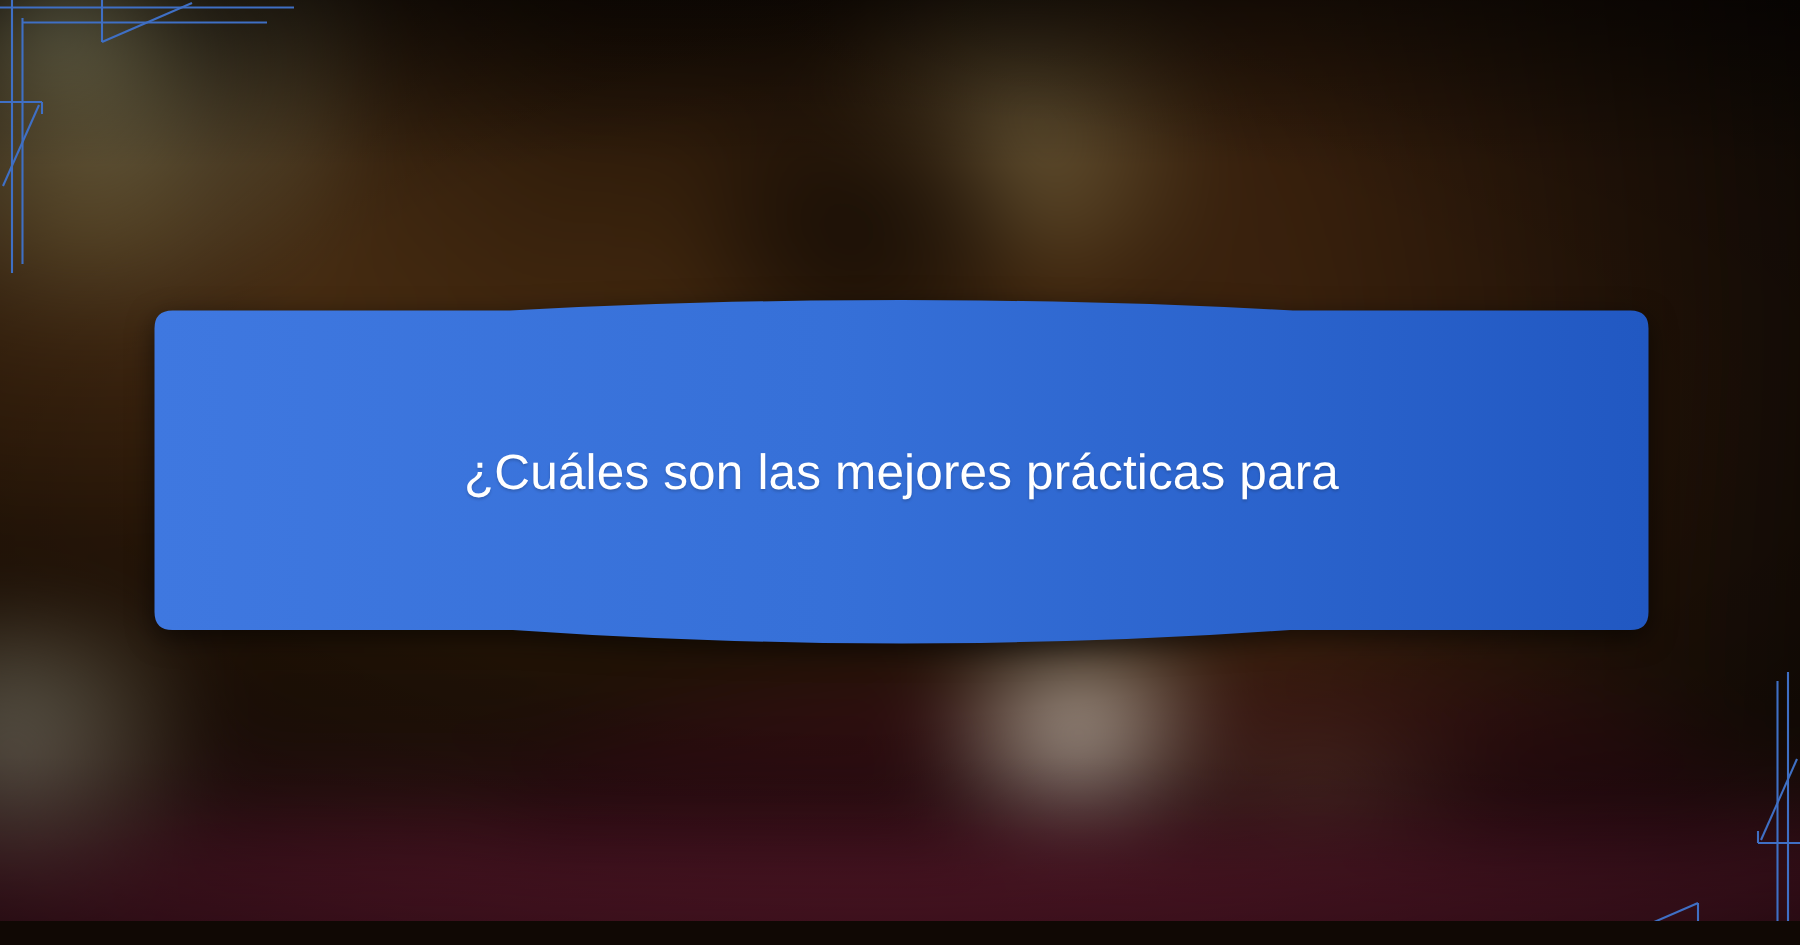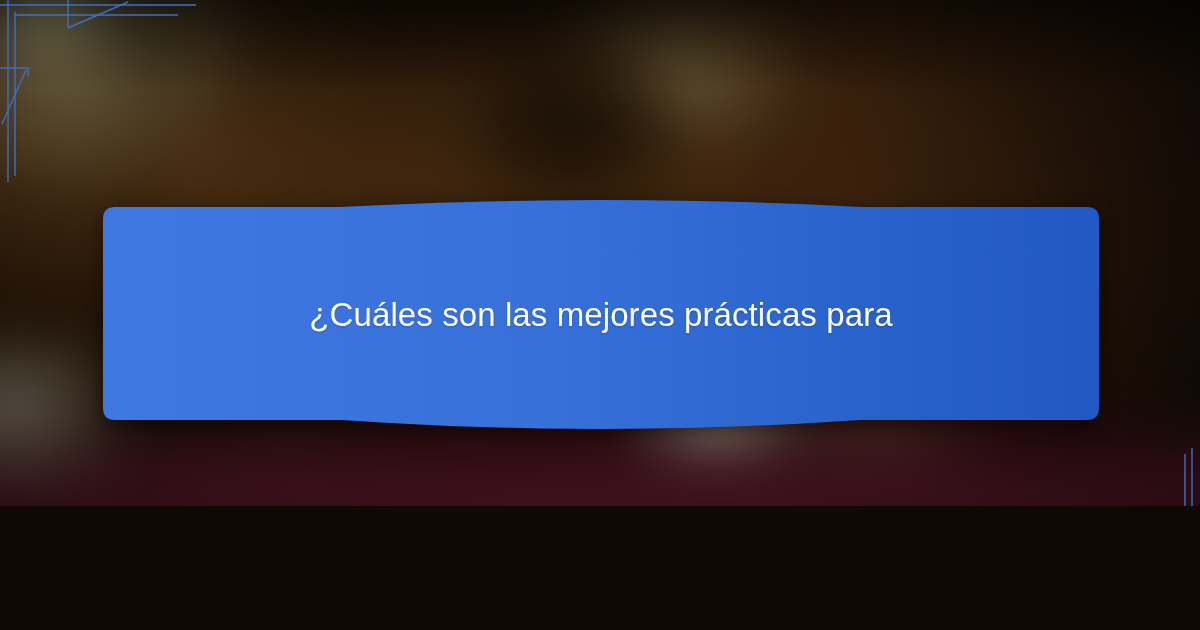--- a/index.html
+++ b/index.html
@@ -6,21 +6,21 @@
 
   html, body {
     width:1200px; height:630px;
     overflow:hidden;
     background:#100804;
     font-family:"Liberation Sans", sans-serif;
   }
 
   #stage {
     position:relative;
-    width:1200px; height:506px;
+    width:1200px; height:614px;
     overflow:hidden;
     background:#120a05;
   }
 
   
   .bg-layer {
     position:absolute;
     inset:-60px;
     filter: blur(26px) saturate(1.05);
   }

